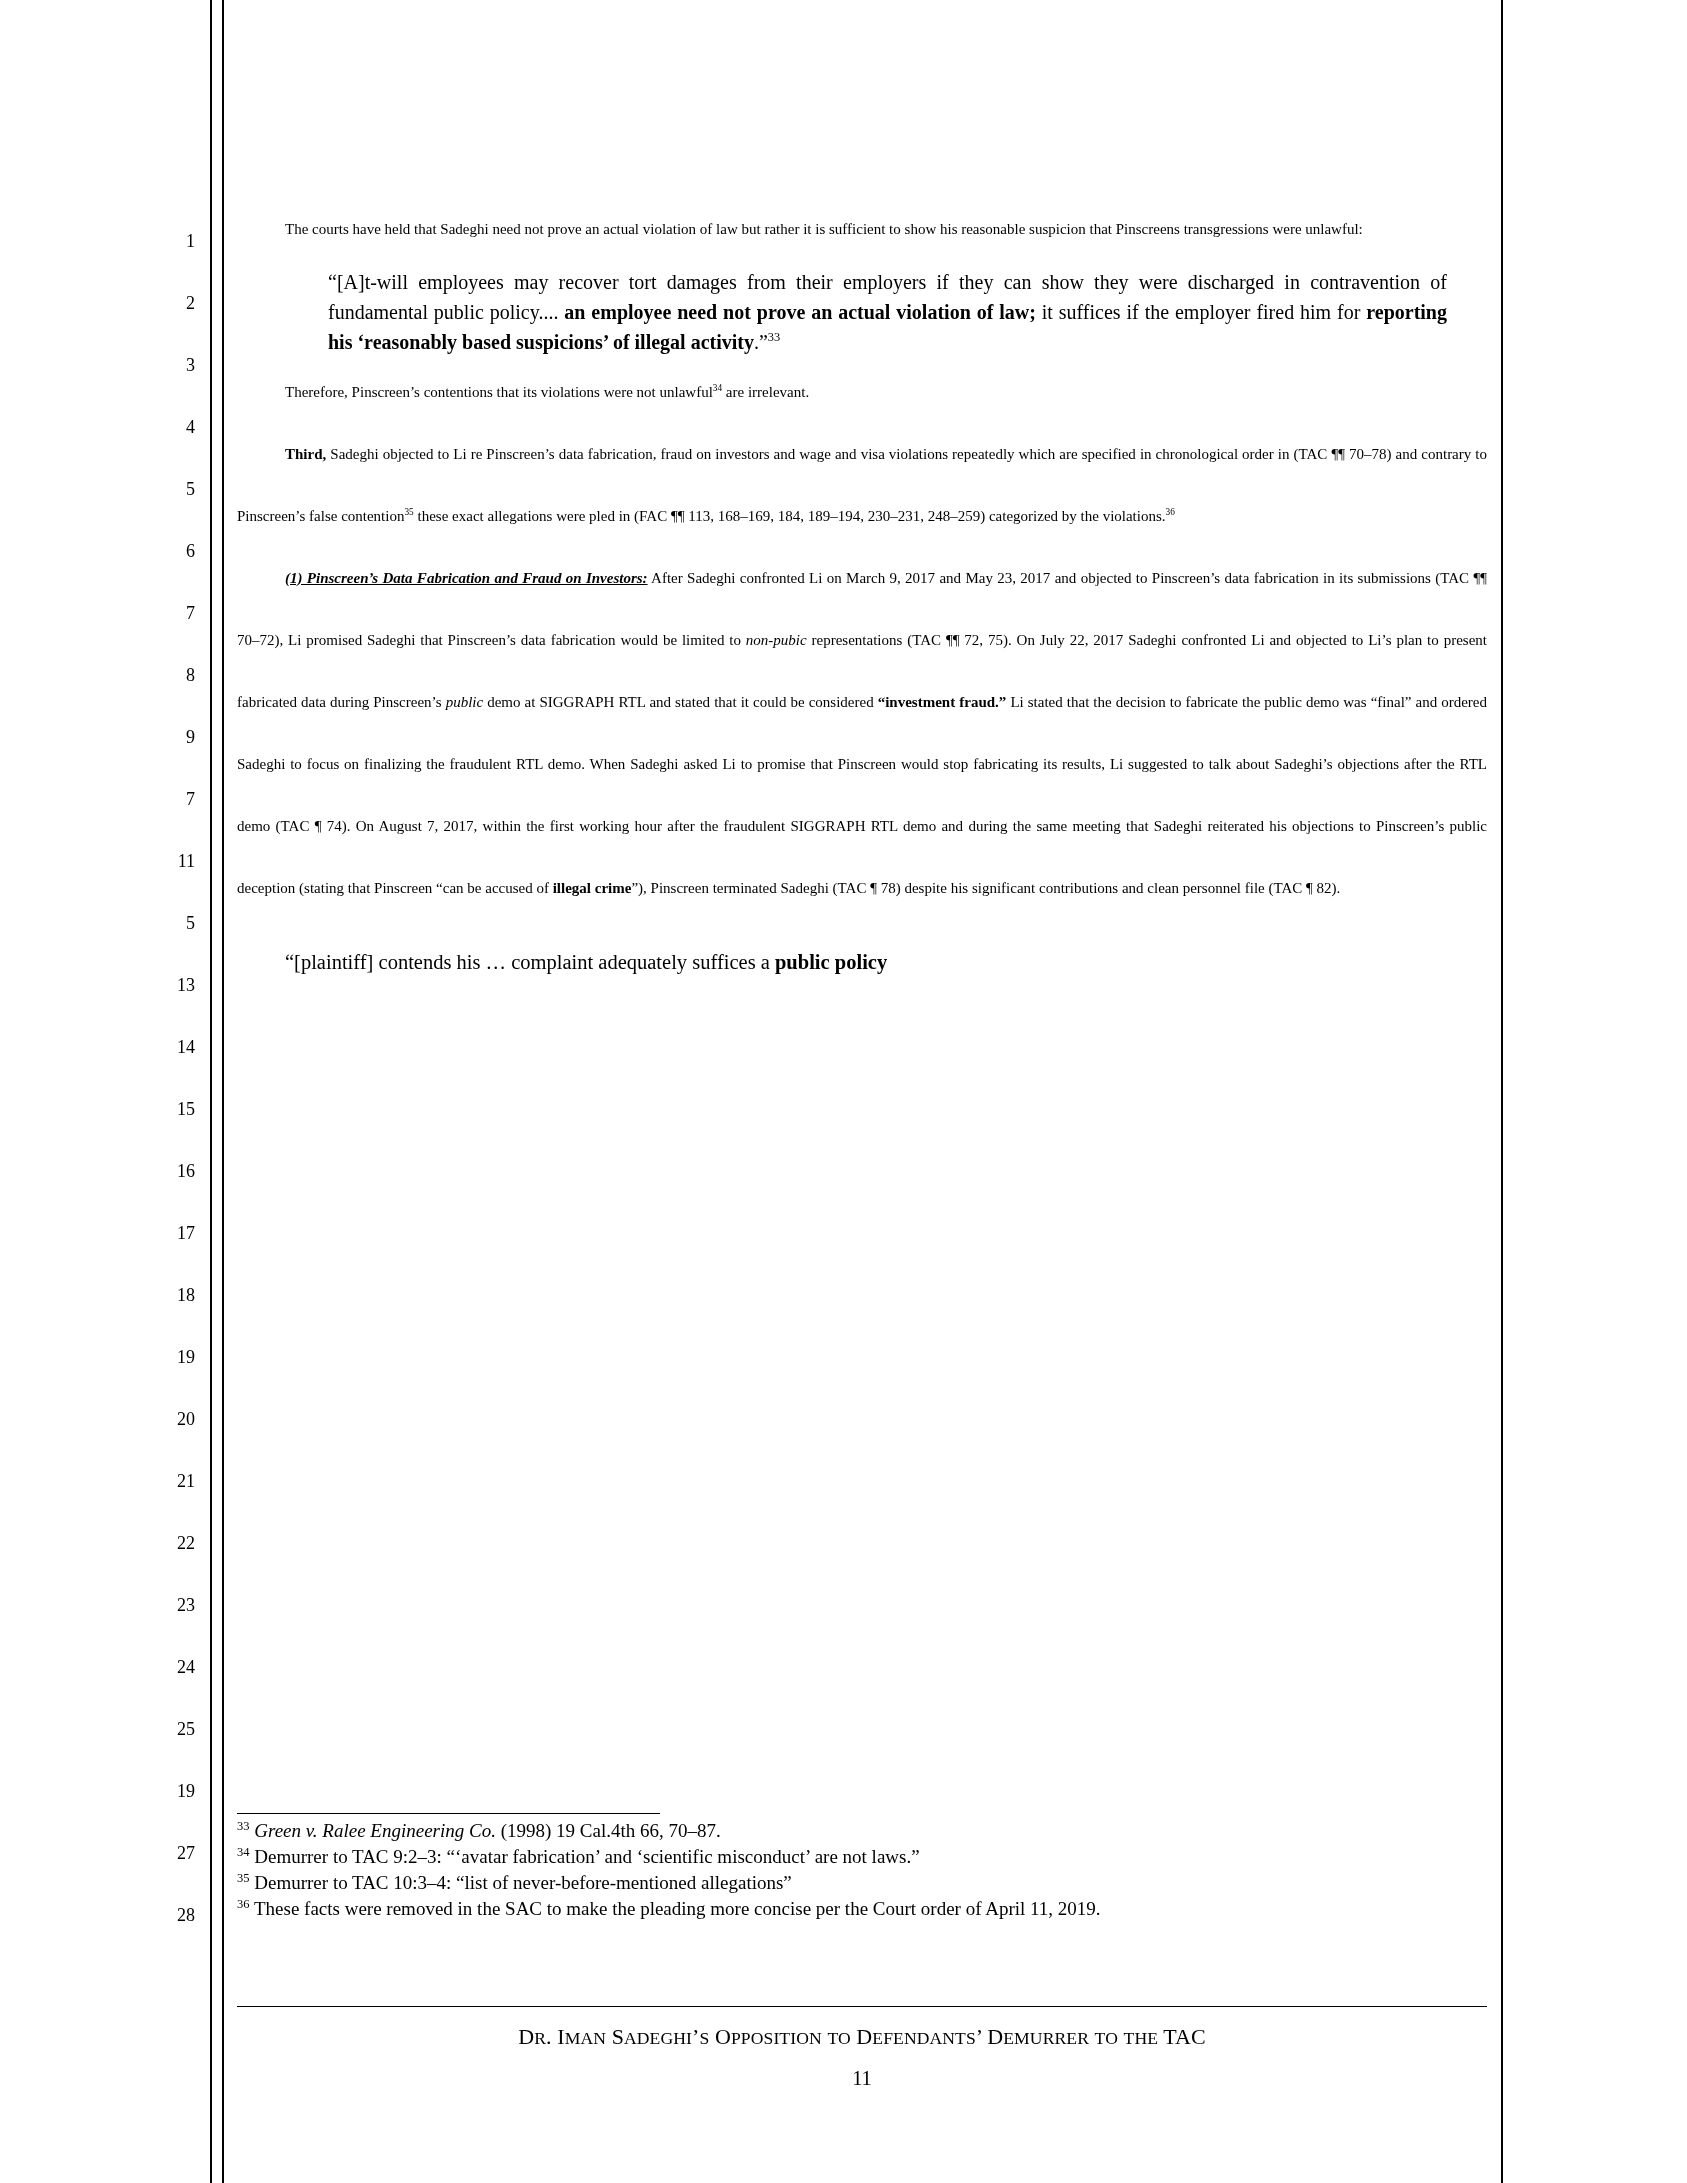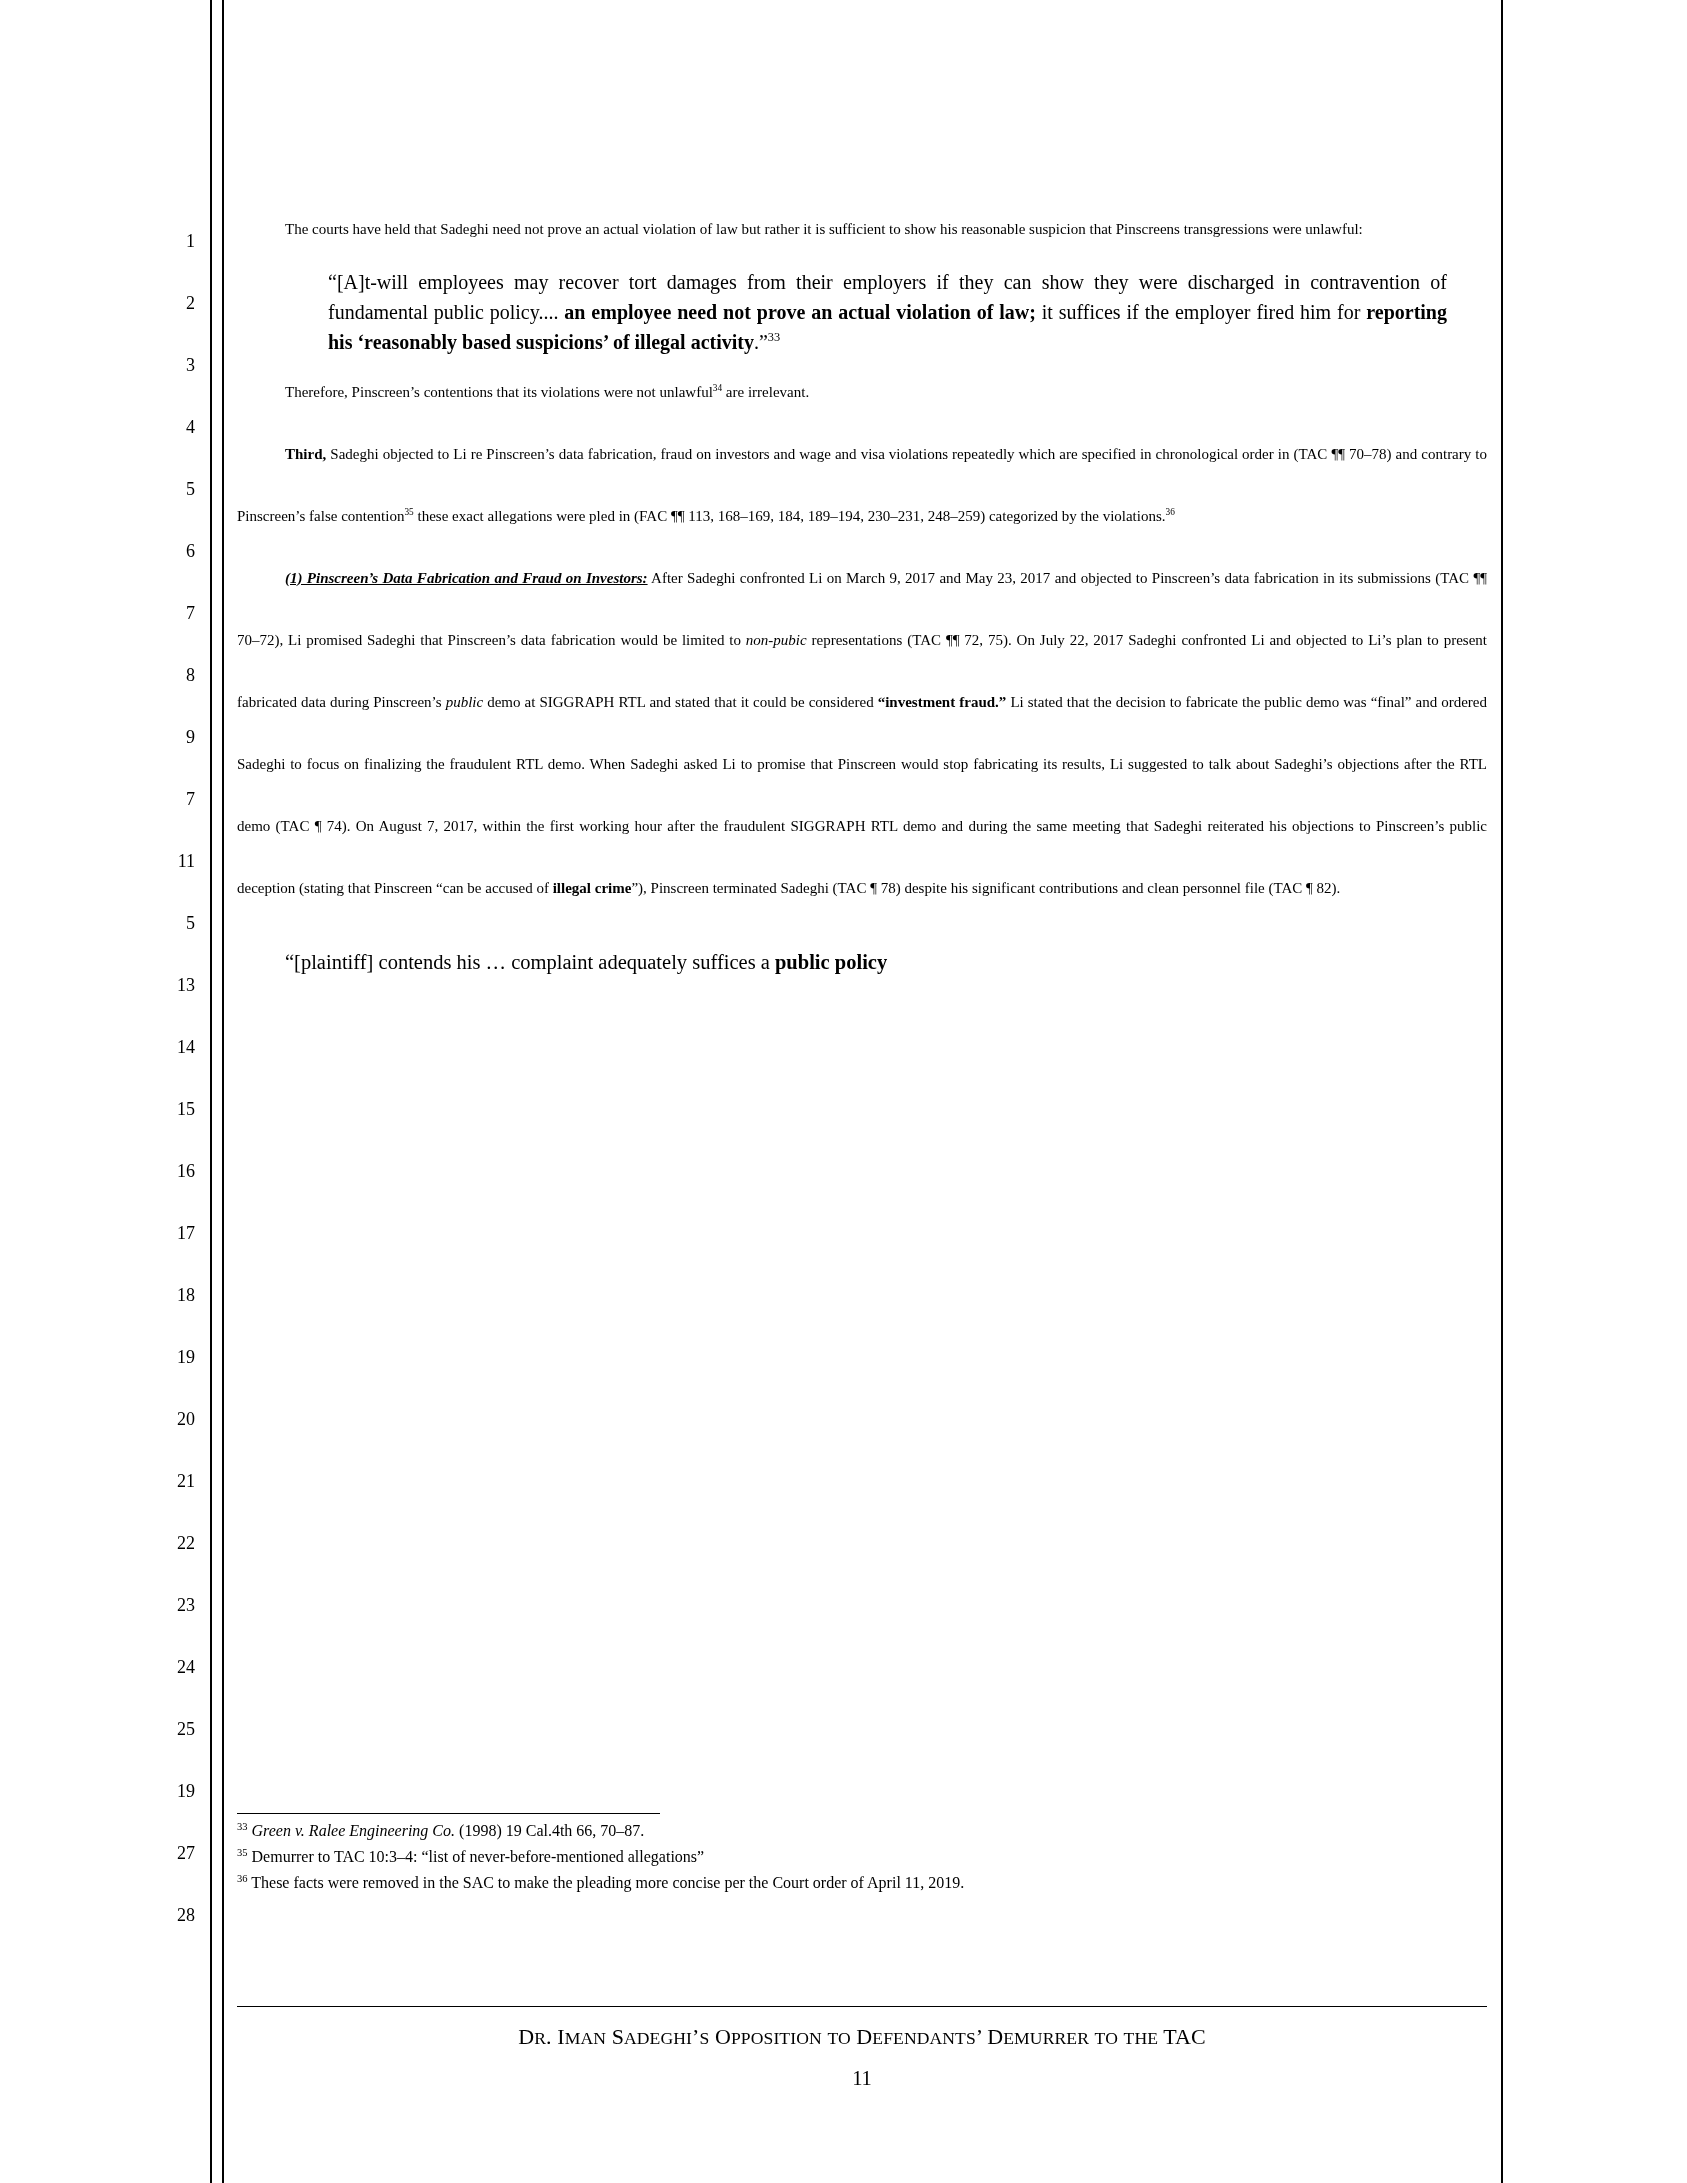--- a/index.html
+++ b/index.html
@@ -90,21 +90,21 @@
     left: 237px;
     top: 1813px;
     width: 1250px;
   }
   .fn-rule {
     width: 423px;
     border-top: 1.3px solid #000;
     margin-bottom: 4px;
   }
   .footnote {
-    font-size: 16px;
+    font-size: 19px;
     line-height: 26px;
     margin: 0;
     text-align: left;
   }
   .footnote sup { font-size: 0.66em; }
 
   
   .footer {
     position: absolute;
     left: 237px;
@@ -185,20 +185,21 @@
 
     <div class="blockquote2"><span>“[plaintiff] contends his … complaint adequately suffices a </span><b>public policy</b></div>
 
   </div>
 
   <div class="footnotes">
     <div class="fn-rule"></div>
 
     <p class="footnote"><sup>33</sup> <i>Green v. Ralee Engineering Co.</i><span> (1998) 19 Cal.4th 66, 70–87.</span></p>
 
+    <p class="footnote"><sup>34</sup> <span>Demurrer to TAC 9:2–3: “‘avatar fabrication’ and ‘scientific misconduct’ are not laws.”</span></p>
 
     <p class="footnote"><sup>35</sup> <span>Demurrer to TAC 10:3–4: “list of never-before-mentioned allegations”</span></p>
 
     <p class="footnote"><sup>36</sup> <span>These facts were removed in the SAC to make the pleading more concise per the Court order of April 11, 2019.</span></p>
   </div>
 
   <div class="footer">
     <div class="footer-rule"></div>
     <div class="footer-title">
       <span id="footer-title-text"><span>D</span><span class="sc">R</span><span>. I</span><span class="sc">MAN</span><span> S</span><span class="sc">ADEGHI</span><span>’</span><span class="sc">S</span><span> O</span><span class="sc">PPOSITION</span><span> </span><span class="sc">TO</span><span> D</span><span class="sc">EFENDANTS</span><span>’ D</span><span class="sc">EMURRER</span><span> </span><span class="sc">TO</span><span> </span><span class="sc">THE</span><span> TAC</span></span>

